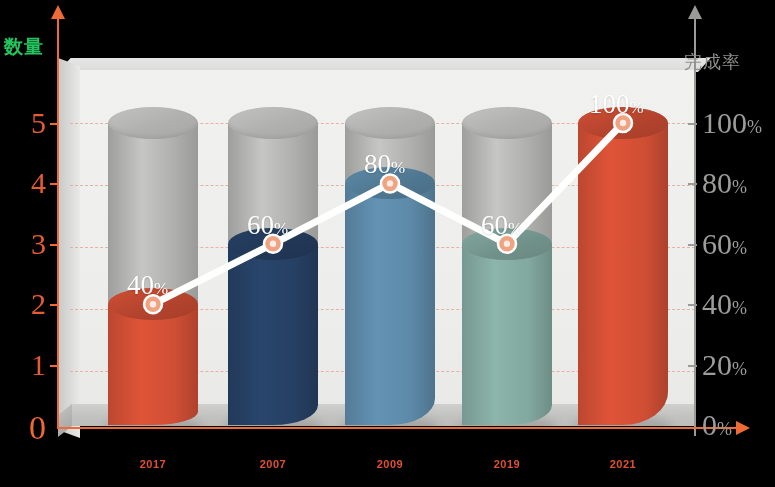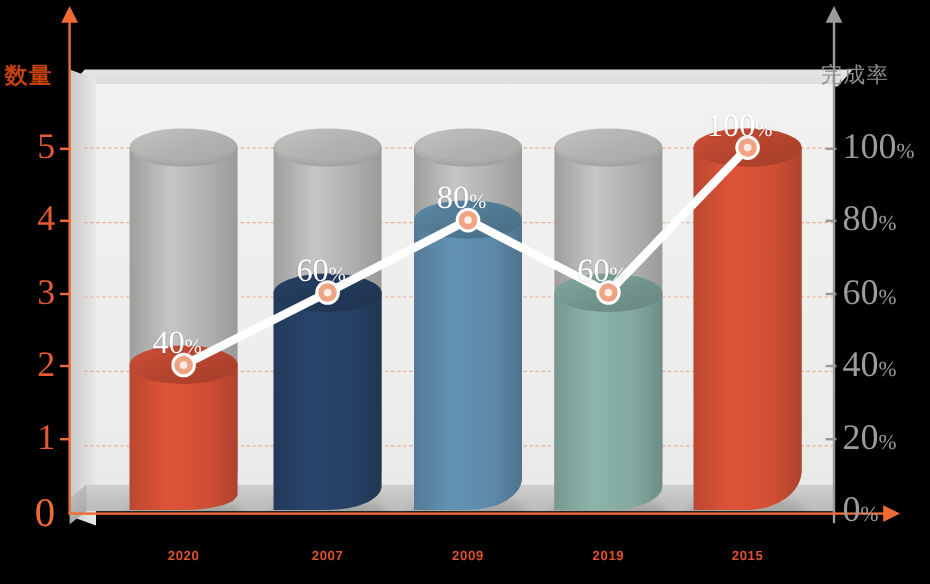--- a/index.html
+++ b/index.html
@@ -36,21 +36,21 @@
         border-top:7px solid transparent;border-bottom:7px solid transparent;
         border-left:14px solid #ee6b35;}
   .axis-y-right{position:absolute;left:694px;top:18px;width:2px;height:418px;background:#9a9a98;}
   .axis-y-right .arrow{position:absolute;left:-6px;top:-13px;width:0;height:0;
         border-left:7px solid transparent;border-right:7px solid transparent;
         border-bottom:14px solid #9a9a98;}
   .tick-left{position:absolute;left:50px;width:9px;height:2px;background:#ee6b35;}
   .tick-right{position:absolute;left:688px;width:9px;height:2px;background:#9a9a98;}
 
   
-  .axis-title-left{position:absolute;left:4px;top:50px;color:#c2410c;
+  .axis-title-left{position:absolute;left:4px;top:34px;color:#22c55e;
         font-size:19px;font-weight:bold;letter-spacing:1px;}
   .axis-title-right{position:absolute;left:684px;top:50px;color:#8f8f8d;
         font-size:18px;letter-spacing:1px;}
 
   
   .ylab-left{position:absolute;right:0;color:#e85a33;font-size:30px;
         font-family:"Liberation Serif","DejaVu Serif",serif;text-align:right;
         line-height:1;}
   .ylab-left.zero{color:#ef6a33;font-size:34px;}
   .ylab-right{position:absolute;left:0;color:#9c9c9a;font-size:30px;
@@ -198,19 +198,19 @@
       <div class="ylab-right" style="top: 289.2px; left: 702px;">40<span class="pct">%</span></div>
       <div class="tick-right" style="top: 304.2px;"></div>
       <div class="ylab-right" style="top: 228.8px; left: 702px;">60<span class="pct">%</span></div>
       <div class="tick-right" style="top: 243.8px;"></div>
       <div class="ylab-right" style="top: 168.4px; left: 702px;">80<span class="pct">%</span></div>
       <div class="tick-right" style="top: 183.4px;"></div>
       <div class="ylab-right" style="top: 108px; left: 702px;">100<span class="pct">%</span></div>
       <div class="tick-right" style="top: 123px;"></div>
     </div>
   <div id="ticks-x">
-      <div class="xlab" style="left: 108px; width: 90px; top: 458px;">2020</div>
+      <div class="xlab" style="left: 108px; width: 90px; top: 458px;">2017</div>
       <div class="xlab" style="left: 228px; width: 90px; top: 458px;">2007</div>
       <div class="xlab" style="left: 345px; width: 90px; top: 458px;">2009</div>
       <div class="xlab" style="left: 462px; width: 90px; top: 458px;">2019</div>
-      <div class="xlab" style="left: 578px; width: 90px; top: 458px;">2015</div>
+      <div class="xlab" style="left: 578px; width: 90px; top: 458px;">2021</div>
     </div>
 </div>
 
 </body></html>

